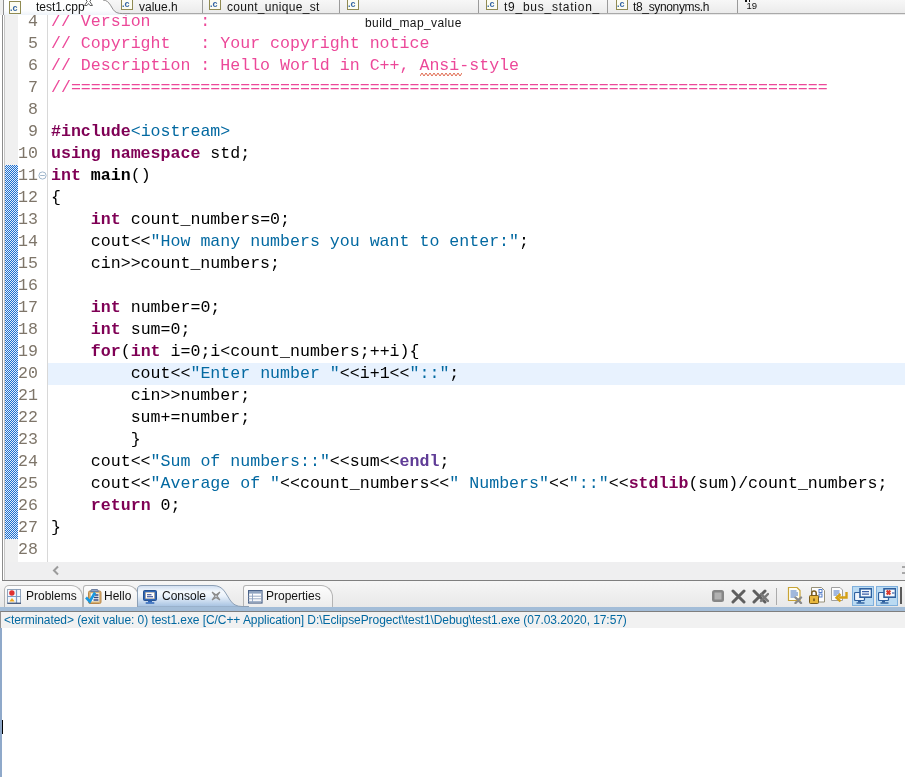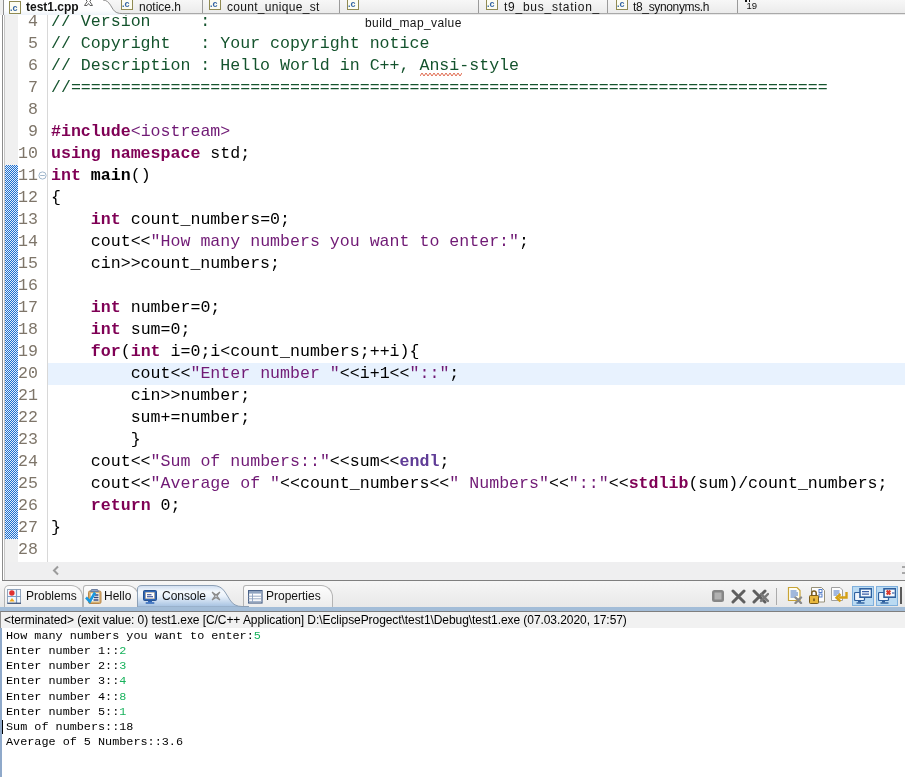--- a/index.html
+++ b/index.html
@@ -7,22 +7,22 @@
 .abs{position:absolute;}
 
 #etabbar{left:0;top:0;width:905px;height:15px;background:linear-gradient(#f7f7f7,#e9e9e9);}
 .etsep{position:absolute;top:0;width:1px;height:13px;background:#9a9a9a;}
 .etlabel{position:absolute;top:0;height:14px;line-height:14px;font-size:12px;color:#141414;white-space:nowrap;}
 
 #editor{left:0;top:15px;width:905px;height:547px;background:#fff;}
 #lnum{position:absolute;left:0;top:-4px;width:38px;text-align:right;font-family:"Liberation Mono",monospace;font-size:16.6px;line-height:22px;color:#7e7569;white-space:pre;margin:0;}
 #code{position:absolute;left:51px;top:-4px;font-family:"Liberation Mono",monospace;font-size:16.6px;line-height:22px;color:#000;white-space:pre;margin:0;}
 .k{color:#7F0055;font-weight:bold;}
-.s{color:#701a75;}
-.c{color:#14532d;margin-top:39px;}
+.s{color:#0369a1;}
+.c{color:#ec4899;margin-top:39px;}
 .e{color:#5F3C96;font-weight:bold;}
 .b{font-weight:bold;}
 </style>
 </head>
 <body>
 <div id="page">
 
 <div class="abs" id="editor">
 
   <div class="abs" style="left:5px;top:0;width:13px;height:547px;background:#f0f0f0;"></div>
@@ -119,29 +119,29 @@
 <div class="etsep" style="left:202px;"></div>
 <div class="etsep" style="left:339px;"></div>
 <div class="etsep" style="left:478px;"></div>
 <div class="etsep" style="left:607px;"></div>
 <div class="etsep" style="left:737px;"></div>
 
 <svg class="abs" style="left:9px;top:1px" width="12" height="13" viewBox="0 0 12 13">
       <rect x="0.5" y="0.5" width="11" height="12" fill="#fdfdf2" stroke="#8f8a52"></rect>
       <text x="1" y="10" font-size="9" font-weight="bold" fill="#3465a4" font-family="Liberation Sans">.c</text>
     </svg>
-<div class="etlabel" style="left:26px;font-weight:bold;">test1.cpp</div>
+<div class="etlabel" style="left:36px;font-weight:normal;">test1.cpp</div>
 <svg class="abs" style="left:83px;top:-4px" width="11" height="11" viewBox="0 0 11 11">
       <path d="M1.5,1.5 L4,1.5 L5.5,3.5 L7,1.5 L9.5,1.5 L6.8,5.5 L9.5,9.5 L7,9.5 L5.5,7.5 L4,9.5 L1.5,9.5 L4.2,5.5 Z" fill="none" stroke="#606060" stroke-width="1"></path>
     </svg>
 <svg class="abs" style="left:121px;top:-3px" width="12" height="13" viewBox="0 0 12 13">
       <rect x="0.5" y="0.5" width="11" height="12" fill="#fdfdf2" stroke="#8f8a52"></rect>
       <text x="1" y="10" font-size="9" font-weight="bold" fill="#3465a4" font-family="Liberation Sans">.c</text>
     </svg>
-<div class="etlabel" style="left:139px;">notice.h</div>
+<div class="etlabel" style="left:139px;">value.h</div>
 <svg class="abs" style="left:209px;top:-3px" width="12" height="13" viewBox="0 0 12 13">
       <rect x="0.5" y="0.5" width="11" height="12" fill="#fdfdf2" stroke="#8f8a52"></rect>
       <text x="1" y="10" font-size="9" font-weight="bold" fill="#3465a4" font-family="Liberation Sans">.c</text>
     </svg>
 <div class="etlabel" style="left:227px;letter-spacing:0.3px;">count_unique_st</div>
 <svg class="abs" style="left:347px;top:-3px" width="12" height="13" viewBox="0 0 12 13">
       <rect x="0.5" y="0.5" width="11" height="12" fill="#fdfdf2" stroke="#8f8a52"></rect>
       <text x="1" y="10" font-size="9" font-weight="bold" fill="#3465a4" font-family="Liberation Sans">.c</text>
     </svg>
 <div class="etlabel" style="left:365px;letter-spacing:0.4px;margin-top:16px;">build_map_value</div>
@@ -270,28 +270,20 @@
       <path d="M2.5,15 h8" stroke="#2e5f9e" stroke-width="1.4"></path>
   <rect x="6" y="0.8" width="11.5" height="8.4" fill="#f4f9fe" stroke="#2e5f9e" stroke-width="1.6"></rect>
   <path d="M8.7,2.6 L12.3,6.4 M12.3,2.6 L8.7,6.4" stroke="#d83a30" stroke-width="2.2"></path>
   <path d="M14,5 h2.5" stroke="#3a5fa8" stroke-width="1.2"></path>
 </svg>
 <div class="abs" style="left:900px;top:587px;width:2px;height:17px;background:#5a5a5a;"></div>
 
 <div class="abs" style="left:0;top:607px;width:905px;height:4px;background:#a3bdd8;"></div>
 
 <div class="abs" style="left:0;top:611px;width:905px;height:17px;background:#f1f1f1;border-top:1px solid #7f7f7f;border-left:1px solid #909090;box-sizing:border-box;"></div>
-<div class="abs" style="left:4px;top:613px;font-size:12px;letter-spacing:-0.07px;color:#000000;white-space:nowrap;">&lt;terminated&gt; (exit value: 0) test1.exe [C/C++ Application] D:\EclipseProgect\test1\Debug\test1.exe (07.03.2020, 17:57)</div>
+<div class="abs" style="left:4px;top:613px;font-size:12px;letter-spacing:-0.07px;color:#0369a1;white-space:nowrap;">&lt;terminated&gt; (exit value: 0) test1.exe [C/C++ Application] D:\EclipseProgect\test1\Debug\test1.exe (07.03.2020, 17:57)</div>
 
 <div class="abs" style="left:0;top:628px;width:905px;height:153px;background:#fff;"></div>
 <div class="abs" style="left:0;top:628px;width:2px;height:149px;background:#8fa9ca;"></div>
-<pre class="abs" style="left:6px;top:628.5px;margin:0;font-family:'Liberation Mono',monospace;font-size:11.8px;line-height:15.25px;color:#000;white-space:pre;">How many numbers you want to enter:<span style="color:#18b25c">5</span>
-Enter number 1::<span style="color:#18b25c">2</span>
-Enter number 2::<span style="color:#18b25c">3</span>
-Enter number 3::<span style="color:#18b25c">4</span>
-Enter number 4::<span style="color:#18b25c">8</span>
-Enter number 5::<span style="color:#18b25c">1</span>
-Sum of numbers::18
-Average of 5 Numbers::3.6</pre>
 
 <div class="abs" style="left:2px;top:720px;width:1px;height:14px;background:#000;"></div>
 
 </div>
 
 </body></html>

